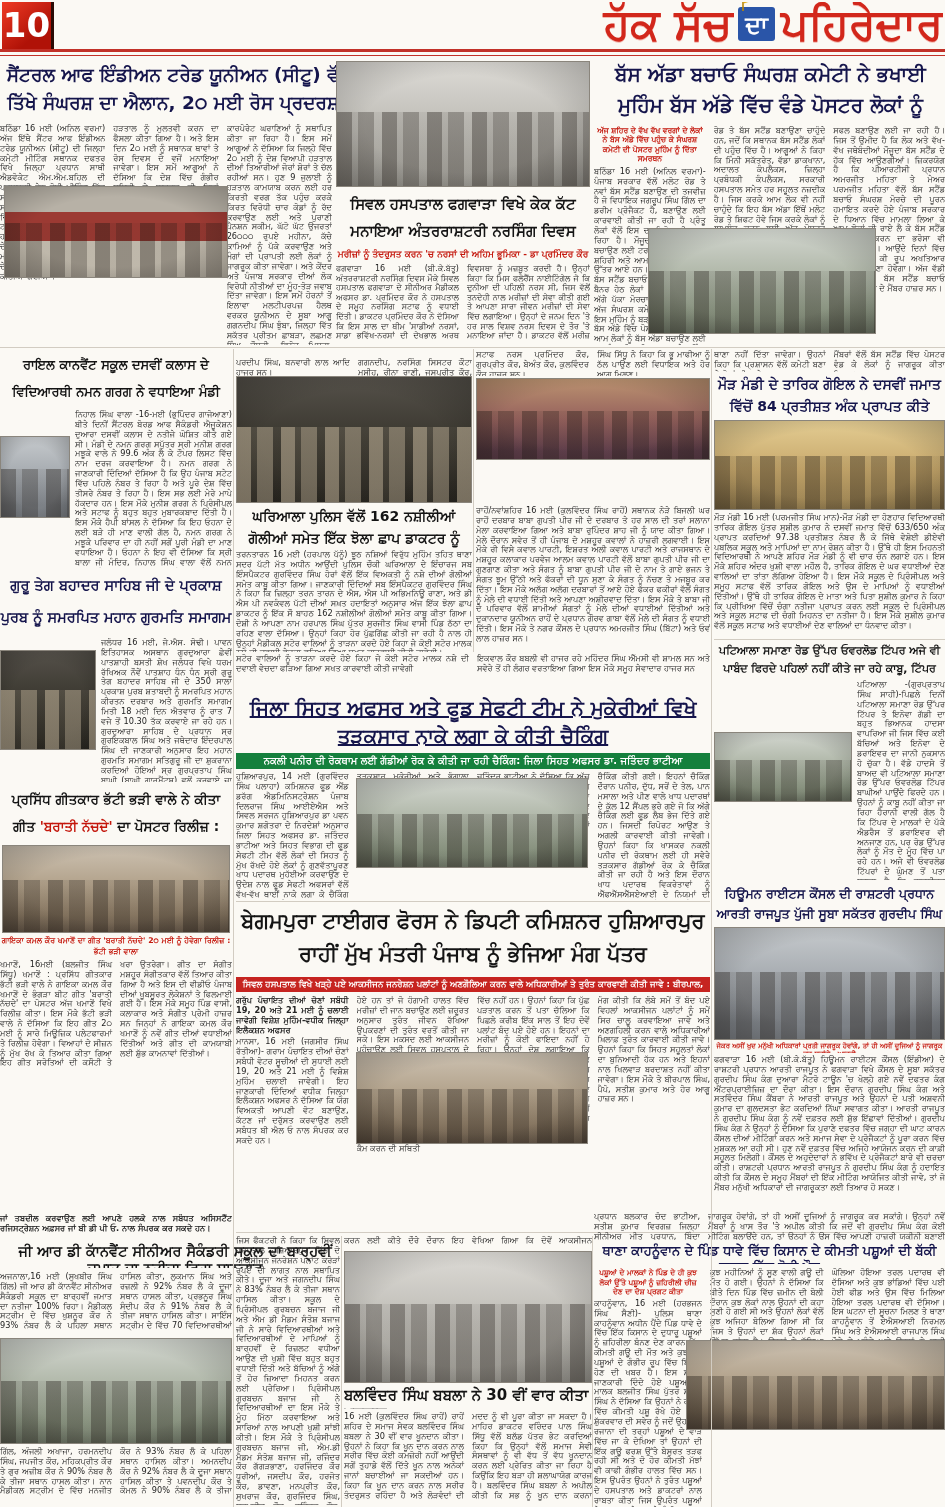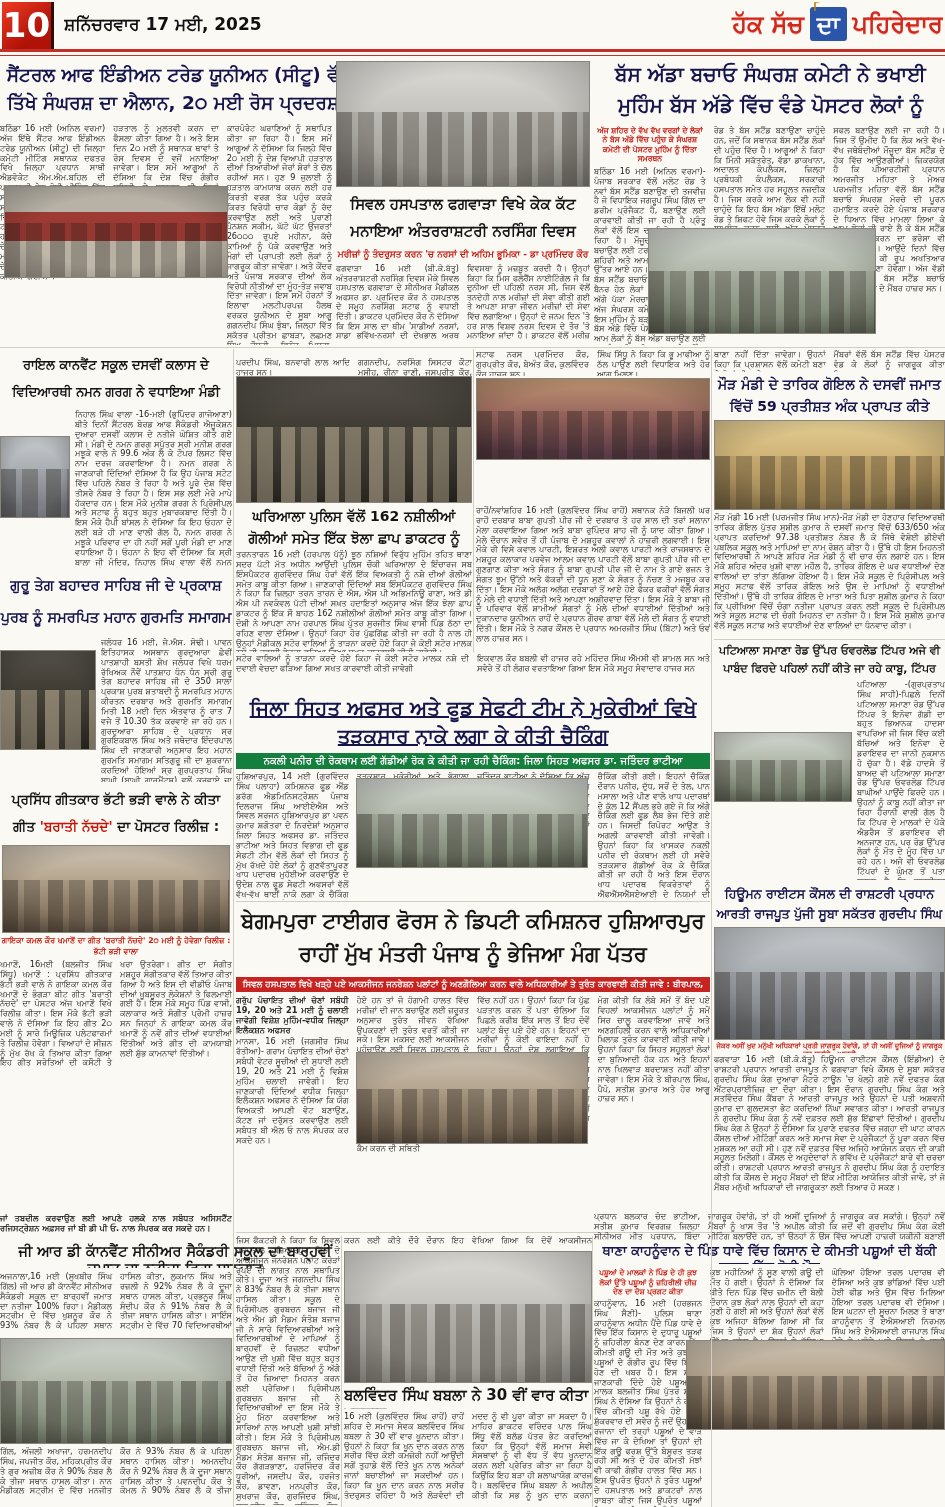--- a/index.html
+++ b/index.html
@@ -3,21 +3,21 @@
 <meta charset="utf-8">
 <style>
   html,body{margin:0;padding:0;background:#cfccc4;font-family:"DejaVu Sans",sans-serif;}
   .page{position:relative;width:945px;height:1507px;margin:0 auto;background:#fbf9f4;overflow:hidden;color:#1d1d1d;}
   .abs{position:absolute;box-sizing:border-box;overflow:hidden;}
   
   .numbox{background:linear-gradient(140deg,#ef3b24,#b01207 70%);color:#fff;font-weight:bold;font-size:34px;text-align:center;line-height:47px;border-right:3px solid #2b0c06;}
   .pgdate{font-size:17px;font-weight:bold;color:#111;}
   .rule{background:#c23128;}
   .masthead{display:flex;align-items:center;justify-content:flex-end;gap:6px;}
-  .mh-red{color:#d2271b;font-weight:bold;font-size:24px;line-height:1;text-shadow:0 1px 0 #f4b8b0;}
+  .mh-red{color:#d2271b;font-weight:bold;font-size:43px;line-height:1;text-shadow:0 1px 0 #f4b8b0;}
   .mh-da{position:relative;background:#2a55a8;color:#fff;font-weight:bold;font-size:24px;padding:4px 7px 2px;border-radius:3px;}
   .mh-flag{position:absolute;top:-14px;left:2px;}
   
   .hl{font-weight:bold;text-align:center;overflow:hidden;}
   .navy{color:#15154c;} .ink{color:#141414;} .red{color:#c4170c;}
   
   .bt{font-size:8.2px;line-height:1.2;text-align:justify;color:#232323;overflow:hidden;}
   .bt-bold{font-weight:bold;}
   .c2{column-count:2;column-gap:8px;}
   .cols{display:flex;gap:8px;}
@@ -42,21 +42,20 @@
   .ph-h{background:linear-gradient(180deg,#dddbd6,#c0beb8 50%,#a5a39c);}
   .vline{position:absolute;width:1px;background:#d2ccc2;}
   .hline{position:absolute;height:1px;background:#d2ccc2;}
 </style>
 </head>
 <body>
 
 <div class="page">
 
   <div class="abs numbox" style="left:2px;top:2px;width:52px;height:47px;">10</div>
-  <div class="abs pgdate" style="left:64px;top:14px;width:280px;height:26px;">ਸ਼ਨਿੱਚਰਵਾਰ 17 ਮਈ, 2025</div>
   <div class="abs masthead" style="left:600px;top:2px;width:343px;height:44px;">
     <span class="mh-red">ਹੱਕ ਸੱਚ</span>
     <span class="mh-da">
       <svg class="mh-flag" width="20" height="18" viewBox="0 0 20 18">
         <line x1="3" y1="0" x2="3" y2="18" stroke="#b8860b" stroke-width="1.6"></line>
         <path d="M4 1 L18 5.5 L4 10 Z" fill="#f5b800" stroke="#d99e00" stroke-width="0.6"></path>
       </svg>
       <span>ਦਾ</span>
     </span>
     <span class="mh-red">ਪਹਿਰੇਦਾਰ</span>
@@ -142,21 +141,21 @@
   </div>
   <div class="photo ph-d" style="left:476px;top:378px;width:234px;height:82px;"></div>
   <div class="abs bt" style="left:476px;top:506px;width:234px;height:144px;">ਰਾਹੋਂ/ਨਵਾਂਸ਼ਹਿਰ 16 ਮਈ (ਕੁਲਵਿੰਦਰ ਸਿੰਘ ਰਾਹੋਂ) ਸਥਾਨਕ ਨੇੜੇ ਬਿਜਲੀ ਘਰ ਰਾਹੋਂ ਦਰਬਾਰ ਬਾਬਾ ਗੁਪਤੀ ਪੀਰ ਜੀ ਦੇ ਦਰਬਾਰ ਤੇ ਹਰ ਸਾਲ ਦੀ ਤਰਾਂ ਸਲਾਨਾ ਮੇਲਾ ਕਰਵਾਇਆ ਗਿਆ ਅਤੇ ਬਾਬਾ ਰੁਪਿੰਦਰ ਸ਼ਾਹ ਜੀ ਨੂੰ ਯਾਦ ਕੀਤਾ ਗਿਆ। ਮੇਲੇ ਦੌਰਾਨ ਸਵੇਰ ਤੋਂ ਹੀ ਪੰਜਾਬ ਦੇ ਮਸ਼ਹੂਰ ਕਵਾਲਾਂ ਨੇ ਹਾਜ਼ਰੀ ਲਗਵਾਈ। ਇਸ ਮੌਕੇ ਰੀ ਵਿਸੇ ਕਵਾਲ ਪਾਰਟੀ, ਇਸ਼ਰਤ ਅਲੀ ਕਵਾਲ ਪਾਰਟੀ ਅਤੇ ਰਾਜਸਥਾਨ ਦੇ ਮਸ਼ਹੂਰ ਕਲਾਕਾਰ ਪਰਵੇਜ ਆਲਮ ਕਵਾਲ ਪਾਰਟੀ ਵੱਲੋਂ ਬਾਬਾ ਗੁਪਤੀ ਪੀਰ ਜੀ ਦਾ ਗੁਣਗਾਣ ਕੀਤਾ ਅਤੇ ਸੰਗਤ ਨੂੰ ਬਾਬਾ ਗੁਪਤੀ ਪੀਰ ਜੀ ਦੇ ਨਾਮ ਤੇ ਗਾਏ ਭਜਨ ਤੇ ਸੰਗਤ ਝੂਮ ਉੱਠੀ ਅਤੇ ਫੱਕਰਾਂ ਦੀ ਧੂਨ ਸੁਣਾ ਕੇ ਸੰਗਤ ਨੂੰ ਨੱਚਣ ਤੇ ਮਜਬੂਰ ਕਰ ਦਿੱਤਾ। ਇਸ ਮੌਕੇ ਅਲੱਗ ਅਲੱਗ ਦਰਬਾਰਾਂ ਤੋਂ ਆਏ ਹੋਏ ਫੱਕਰ ਫਕੀਰਾਂ ਵੱਲੋਂ ਸੰਗਤ ਨੂੰ ਮੇਲੇ ਦੀ ਵਧਾਈ ਦਿੱਤੀ ਅਤੇ ਆਪਣਾ ਅਸ਼ੀਰਵਾਦ ਦਿੱਤਾ। ਇਸ ਮੌਕੇ ਤੇ ਬਾਬਾ ਜੀ ਦੇ ਪਰਿਵਾਰ ਵੱਲੋਂ ਸ਼ਾਮੀਆਂ ਸੰਗਤਾਂ ਨੂੰ ਮੇਲੇ ਦੀਆਂ ਵਧਾਈਆਂ ਦਿੱਤੀਆਂ ਅਤੇ ਦੁਕਾਨਦਾਰ ਯੂਨੀਅਨ ਰਾਹੋਂ ਦੇ ਪ੍ਰਧਾਨ ਗੌਰਵ ਗਾਬਾ ਵੱਲੋਂ ਮੇਲੇ ਦੀ ਸੰਗਤ ਨੂੰ ਵਧਾਈ ਦਿੱਤੀ। ਇਸ ਮੌਕੇ ਤੇ ਨਗਰ ਕੌਂਸਲ ਦੇ ਪ੍ਰਧਾਨ ਅਮਰਜੀਤ ਸਿੰਘ (ਬਿੱਟਾ) ਅਤੇ ਓਵਂ ਲਾਲ ਹਾਜ਼ਰ ਸਨ।</div>
 
   <div class="abs" style="left:714px;top:350px;width:231px;height:22px;">
     <div class="cols" style="height:100%;">
       <div class="bt">ਥਾਣਾ ਨਹੀਂ ਦਿੱਤਾ ਜਾਵੇਗਾ। ਉਹਨਾਂ ਕਿਹਾ ਕਿ ਪ੍ਰਸ਼ਾਸਨ ਵੱਲੋਂ ਕਮੇਟੀ ਬਣਾ ਕੇ ਲੋਕਾਂ ਦੀ ਰਾਏ</div>
       <div class="bt">ਮੈਂਬਰਾਂ ਵੱਲੋਂ ਬੱਸ ਸਟੈਂਡ ਵਿੱਚ ਪੋਸਟਰ ਵੰਡ ਕੇ ਲੋਕਾਂ ਨੂੰ ਜਾਗਰੂਕ ਕੀਤਾ ਗਿਆ।</div>
     </div>
   </div>
-  <div class="abs hl navy" style="left:714px;top:374px;width:231px;height:44px;font-size:14px;line-height:1.55;">ਮੌੜ ਮੰਡੀ ਦੇ ਤਾਰਿਕ ਗੋਇਲ ਨੇ ਦਸਵੀਂ ਜਮਾਤ ਵਿੱਚੋਂ 59 ਪ੍ਰਤੀਸ਼ਤ ਅੰਕ ਪ੍ਰਾਪਤ ਕੀਤੇ</div>
+  <div class="abs hl navy" style="left:714px;top:374px;width:231px;height:44px;font-size:14px;line-height:1.55;">ਮੌੜ ਮੰਡੀ ਦੇ ਤਾਰਿਕ ਗੋਇਲ ਨੇ ਦਸਵੀਂ ਜਮਾਤ ਵਿੱਚੋਂ 84 ਪ੍ਰਤੀਸ਼ਤ ਅੰਕ ਪ੍ਰਾਪਤ ਕੀਤੇ</div>
   <div class="photo ph-f" style="left:714px;top:420px;width:231px;height:90px;"></div>
   <div class="abs bt" style="left:714px;top:513px;width:231px;height:124px;">ਮੌੜ ਮੰਡੀ 16 ਮਈ (ਪਰਮਜੀਤ ਸਿੰਘ ਮਾਨ)-ਮੌੜ ਮੰਡੀ ਦਾ ਹੋਣਹਾਰ ਵਿਦਿਆਰਥੀ ਤਾਰਿਕ ਗੋਇਲ ਪੁੱਤਰ ਸੁਸ਼ੀਲ ਕੁਮਾਰ ਨੇ ਦਸਵੀਂ ਜਮਾਤ ਵਿੱਚੋਂ 633/650 ਅੰਕ ਪ੍ਰਾਪਤ ਕਰਦਿਆਂ 97.38 ਪ੍ਰਤੀਸ਼ਤ ਨੰਬਰ ਲੈ ਕੇ ਜਿੱਥੇ ਵੇਸ਼ੋਈ ਡੀਏਵੀ ਪਬਲਿਕ ਸਕੂਲ ਅਤੇ ਮਾਪਿਆਂ ਦਾ ਨਾਮ ਰੋਸ਼ਨ ਕੀਤਾ ਹੈ। ਉੱਥੇ ਹੀ ਇਸ ਮਿਹਨਤੀ ਵਿਦਿਆਰਥੀ ਨੇ ਆਪਣੇ ਸ਼ਹਿਰ ਮੌੜ ਮੰਡੀ ਨੂੰ ਵੀ ਚਾਰ ਚੰਨ ਲਗਾਏ ਹਨ। ਇਸ ਮੌਕੇ ਸ਼ਹਿਰ ਅੰਦਰ ਖੁਸ਼ੀ ਵਾਲਾ ਮਹੌਲ ਹੈ, ਤਾਰਿਕ ਗੋਇਲ ਦੇ ਘਰ ਵਧਾਈਆਂ ਦੇਣ ਵਾਲਿਆਂ ਦਾ ਤਾਂਤਾ ਲੱਗਿਆ ਹੋਇਆ ਹੈ। ਇਸ ਮੌਕੇ ਸਕੂਲ ਦੇ ਪ੍ਰਿੰਸੀਪਲ ਅਤੇ ਸਮੂਹ ਸਟਾਫ ਵੱਲੋਂ ਤਾਰਿਕ ਗੋਇਲ ਅਤੇ ਉਸ ਦੇ ਮਾਪਿਆਂ ਨੂੰ ਵਧਾਈਆਂ ਦਿੱਤੀਆਂ। ਉੱਥੇ ਹੀ ਤਾਰਿਕ ਗੋਇਲ ਦੇ ਮਾਤਾ ਅਤੇ ਪਿਤਾ ਸੁਸ਼ੀਲ ਕੁਮਾਰ ਨੇ ਕਿਹਾ ਕਿ ਪ੍ਰੀਖਿਆ ਵਿੱਚੋਂ ਚੰਗਾ ਨਤੀਜਾ ਪ੍ਰਾਪਤ ਕਰਨ ਲਈ ਸਕੂਲ ਦੇ ਪ੍ਰਿੰਸੀਪਲ ਅਤੇ ਸਕੂਲ ਸਟਾਫ ਦੀ ਚੰਗੀ ਮਿਹਨਤ ਦਾ ਨਤੀਜਾ ਹੈ। ਇਸ ਮੌਕੇ ਸੁਸ਼ੀਲ ਕੁਮਾਰ ਵੱਲੋਂ ਸਕੂਲ ਸਟਾਫ ਅਤੇ ਵਧਾਈਆਂ ਦੇਣ ਵਾਲਿਆਂ ਦਾ ਧੰਨਵਾਦ ਕੀਤਾ।</div>
 
   <div class="hline" style="left:714px;top:639px;width:231px;"></div>
 
   <div class="abs hl ink" style="left:714px;top:642px;width:231px;height:36px;font-size:11px;line-height:1.6;">ਪਟਿਆਲਾ ਸਮਾਣਾ ਰੋਡ ਉੱਪਰ ਓਵਰਲੋਡ ਟਿੱਪਰ ਅਜੇ ਵੀ ਪਾਬੰਦ ਫਿਰਦੇ ਪਹਿਲਾਂ ਨਹੀਂ ਕੀਤੇ ਜਾ ਰਹੇ ਕਾਬੂ, ਟਿੱਪਰ ਚਾਲਕ ਵੀ ਮਾਲਕ ਦੇ ਐਡਰੈਸ ਤੋਂ ਅਨਜਾਣ</div>
   <div class="abs" style="left:714px;top:680px;width:231px;height:200px;">
     <div class="photo ph-e" style="position:relative;float:left;width:138px;height:70px;margin:52px 5px 3px 0;"></div>
     <div class="bt" style="height:100%;">ਪਟਿਆਲਾ -(ਗੁਰਪ੍ਰਤਾਪ ਸਿੰਘ ਸਾਹੀ)-ਪਿਛਲੇ ਦਿਨੀਂ ਪਟਿਆਲਾ ਸਮਾਣਾ ਰੋਡ ਉੱਪਰ ਟਿੱਪਰ ਤੇ ਇਨੋਵਾ ਗੱਡੀ ਦਾ ਬਹੁਤ ਭਿਆਨਕ ਹਾਦਸਾ ਵਾਪਰਿਆ ਜੀ ਜਿਸ ਵਿੱਚ ਕਈ ਬੱਚਿਆਂ ਅਤੇ ਇਨੋਵਾ ਦੇ ਡਰਾਇਵਰ ਦਾ ਜਾਨੀ ਨੁਕਸਾਨ ਹੋ ਚੁੱਕਾ ਹੈ। ਵੱਡੇ ਹਾਦਸੇ ਤੋਂ ਬਾਅਦ ਵੀ ਪਟਿਆਲਾ ਸਮਾਣਾ ਰੋਡ ਉੱਪਰ ਓਵਰਲੋਡ ਟਿੱਪਰ ਬਾਘੀਆਂ ਪਾਉਂਦੇ ਫਿਰਦੇ ਹਨ। ਉਹਨਾਂ ਨੂੰ ਕਾਬੂ ਨਹੀਂ ਕੀਤਾ ਜਾ ਰਿਹਾ ਹੈਰਾਨੀ ਵਾਲੀ ਗੱਲ ਹੈ ਕਿ ਟਿੱਪਰ ਦੇ ਮਾਲਕਾਂ ਦੇ ਪੱਕੇ ਐਡਰੈਸ ਤੋਂ ਡਰਾਇਵਰ ਵੀ ਅਨਜਾਣ ਹਨ, ਪਰ ਰੋਡ ਉੱਪਰ ਲੋਕਾਂ ਨੂੰ ਮੌਤ ਦੇ ਮੂੰਹ ਵਿੱਚ ਪਾ ਰਹੇ ਹਨ। ਅਜੇ ਵੀ ਓਵਰਲੋਡ ਟਿੱਪਰਾਂ ਦੇ ਘੁੰਮਣ ਤੋਂ ਪਤਾ ਲਗਦਾ ਹੈ ਕਿ ਰਾਜਨੀਤਕ ਵਿਅਕਤੀਆਂ ਦੀ ਮਿਹਰਬਾਨੀ ਟਿੱਪਰ ਮਾਫੀਆ ਦੇ ਸਿਰ ਉੱਪਰ ਹੈ। ਬੁੱਧ ਸਮਾਜ ਸੇਵੀ ਤੇ ਸੁਝਵਾਨ ਵਿਅਕਤੀਆਂ ਨੇ ਜਿਲ੍ਹਾ ਪ੍ਰਸ਼ਾਸਨ, ਆਰ.ਟੀ.ਏ ਤੇ ਪੁਲਿਸ ਪ੍ਰਸ਼ਾਸਨ ਨੂੰ ਅਪੀਲ ਕਰਦਿਆਂ ਕਿਹਾ ਕਿ ਬਿਨਾ ਲਰਨਿੰਗ ਲਾਇਸੰਸ ਧਾਰਕ ਚਾਲਕ ਟਿੱਪਰ ਚਲਾਉਂਦੇ ਰਹੇ ਤਾਂ ਭਿਆਨਕ ਹਾਦਸੇ ਹੋਣਾ ਬਿਲਕੁਲ ਸੰਭਵ ਹਨ। ਉਹਨਾਂ ਕਿਹਾ ਕਿ ਓਵਰਲੋਡ ਟਿੱਪਰ ਨਹੀਂ ਚੱਲਣੇ ਚਾਹੀਦੇ ਅਤੇ ਇਹਨਾਂ ਨੂੰ ਚਲਾਉਣ ਵਾਲੇ ਚਾਲਕਾਂ ਦੇ ਲਾਇਸੰਸ ਚੈੱਕ ਕਰਨੇ ਚਾਹੀਦੇ ਹਨ। ਜੇਕਰ ਹੈਵੀ ਲਾਇਸੰਸ ਤੋਂ ਬਿਨਾਂ ਕੋਈ ਵਿਅਕਤੀ ਟਿੱਪਰ ਚਲਾਉਂਦਾ ਹੈ ਤਾਂ ਉਸਦੇ ਮਾਲਕ ਉੱਪਰ ਕਾਨੂੰਨੀ ਕਾਰਵਾਈ ਕਰਨੀ ਚਾਹੀਦੀ ਹੈ।</div>
   </div>

